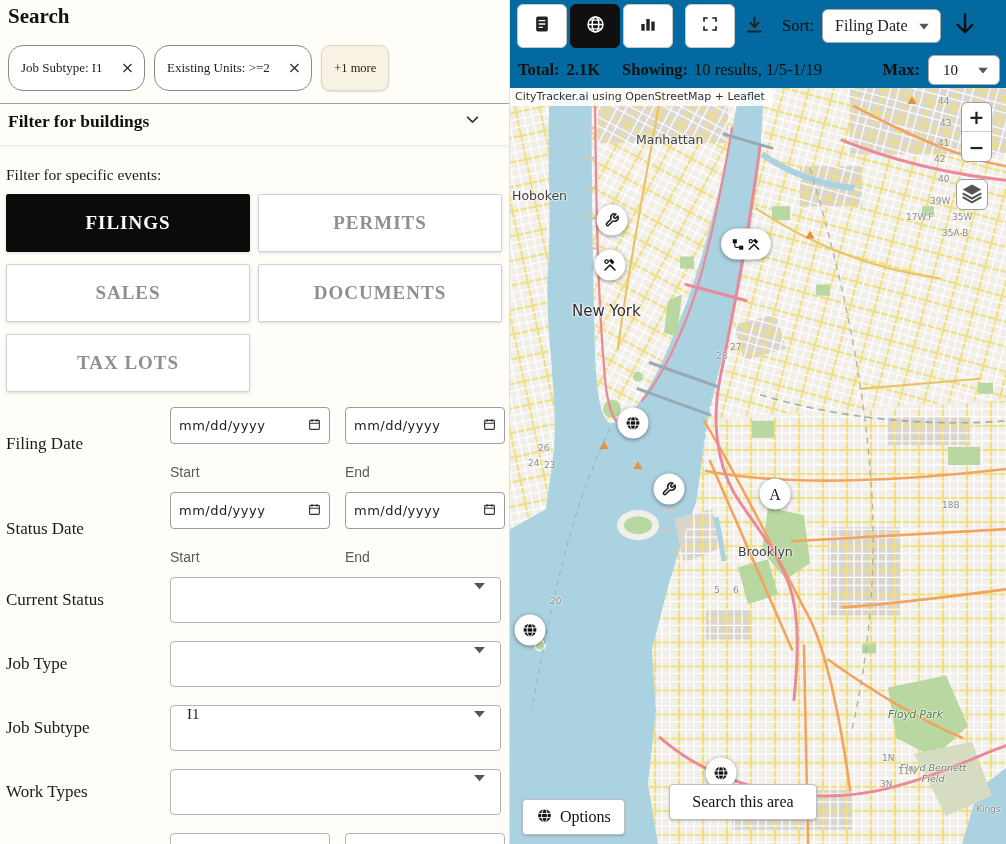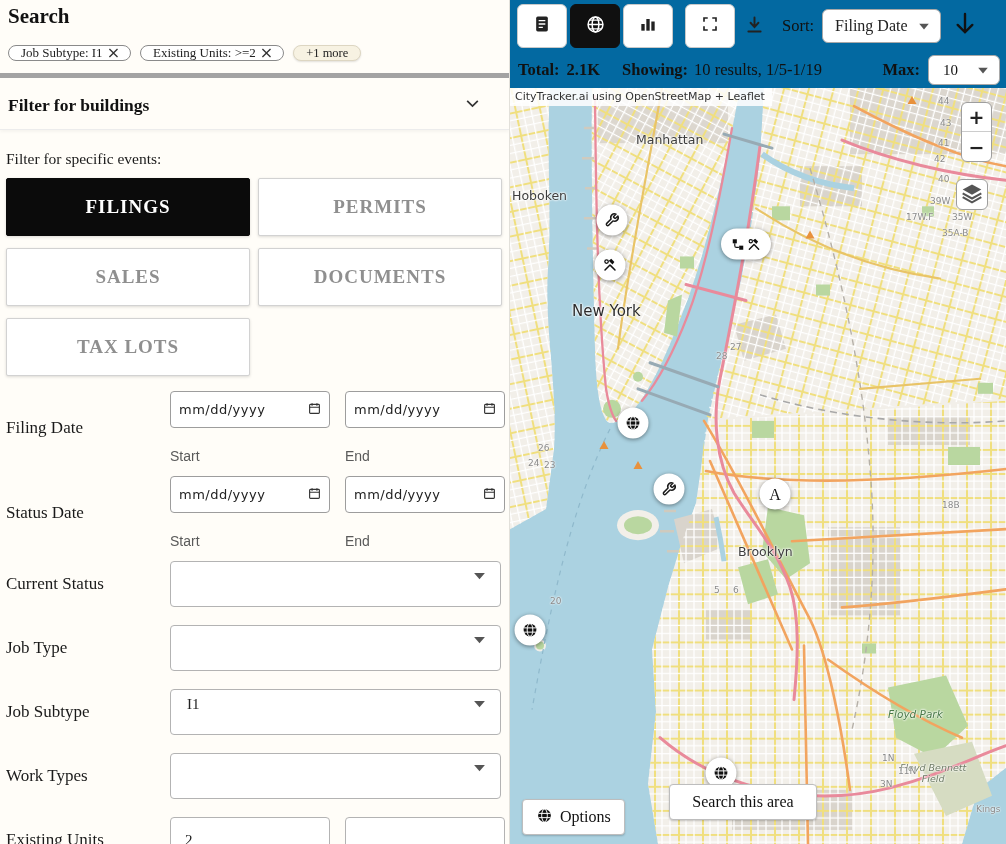--- a/index.html
+++ b/index.html
@@ -5,28 +5,28 @@
   * { margin:0; padding:0; box-sizing:border-box; }
   html,body { width:1006px; height:844px; overflow:hidden; background:#fff;
               font-family:"Liberation Serif", serif; }
   .app { display:flex; width:1006px; height:844px; }
 
   
   .left-panel { width:510px; height:844px; background:#fffdf8; overflow:hidden;
                 position:relative; border-right:1px solid #e2e0da; }
   .panel-title { font-size:21px; font-weight:bold; color:#111; padding:4px 0 0 8px; }
   .chips-row { display:flex; align-items:center; gap:9px; margin:16px 0 0 8px; }
-  .chip { display:inline-flex; align-items:center; gap:4px; height:16px; padding:0 10px 0 12px;
+  .chip { display:inline-flex; align-items:center; gap:18px; height:46px; padding:0 10px 0 12px;
           border:1px solid #8a8a8a; border-radius:15px; background:#fff; font-size:13px; color:#222; }
   .chip-x { font-size:16px; line-height:1; color:#333; cursor:pointer;
             font-family:"DejaVu Sans",sans-serif; }
   .chip.more { border:1px solid #ddd6c2; background:#f7f2e2; border-radius:9px; padding:0 12px;
                font-size:12.5px; box-shadow:0 1px 2px rgba(0,0,0,.12); }
   .section-header { display:flex; align-items:center; justify-content:space-between;
-                    margin-top:12px; padding:17px 28px 13px 8px; border-top:5px solid #a3a3a3;
+                    margin-top:12px; padding:7px 28px 13px 8px; border-top:1px solid #a3a3a3;
                     border-bottom:1px solid #ececec; box-shadow:0 2px 3px rgba(0,0,0,.04);
                     cursor:pointer; }
   .section-header .hdr-text { font-size:17.5px; font-weight:bold; color:#111; }
   .events-label { font-size:15.5px; color:#1a1a1a; margin:20px 0 10px 6px; }
   .event-grid { display:grid; grid-template-columns:244px 244px; gap:12px 8px; margin-left:6px; }
   .event-btn { height:58px; background:#fff; border:1px solid #d2d2d2; border-radius:2px;
                font-family:"Liberation Serif",serif; font-size:19px; font-weight:bold;
                letter-spacing:1px; color:#8f8f8f; box-shadow:0 1px 3px rgba(0,0,0,.14);
                cursor:pointer; }
   .event-btn.active { background:#0b0b0b; color:#fff; border-color:#0b0b0b; }
@@ -37,21 +37,21 @@
   .form-label { width:164px; font-size:17px; color:#1a1a1a; display:flex; align-items:center; }
   .form-fields { display:flex; gap:15px; }
   .field-col { display:flex; flex-direction:column; }
   .date-input { width:160px; height:37px; border:1px solid #9d9d9d; border-radius:4px;
                 background:#fff; display:flex; align-items:center; justify-content:space-between;
                 padding:0 8px; cursor:text; }
   .date-input span { font-family:"DejaVu Sans",sans-serif; font-size:13px; color:#222;
                      letter-spacing:.5px; }
   .caption { font-family:Liberation Sans, sans-serif; font-size:14px; color:#5a5a5a; margin-top:20px; }
   .select-box { width:331px; height:46px; border:1px solid #b3b3b3; border-radius:4px;
-                background:#fff; display:flex; align-items:center; justify-content:space-between;
+                background:#fff; display:flex; align-items:flex-start; justify-content:space-between;
                 padding:0 14px 16px 16px; cursor:pointer; }
   .select-box span { font-size:15px; color:#222; }
   .unit-input { width:160px; height:46px; border:1px solid #b3b3b3; border-radius:4px;
                 background:#fff; display:flex; align-items:center; padding:0 14px; }
   .unit-input span { font-size:15px; color:#222; }
 
   
   .right-panel { width:496px; display:flex; flex-direction:column; background:#0369a1; }
   .map-toolbar { height:52px; display:flex; align-items:center; padding:0 6px 0 7px; gap:3px; }
   .tool-btn { width:50px; height:44px; border:1px solid #c9c9c9; border-radius:6px; background:#fff;

